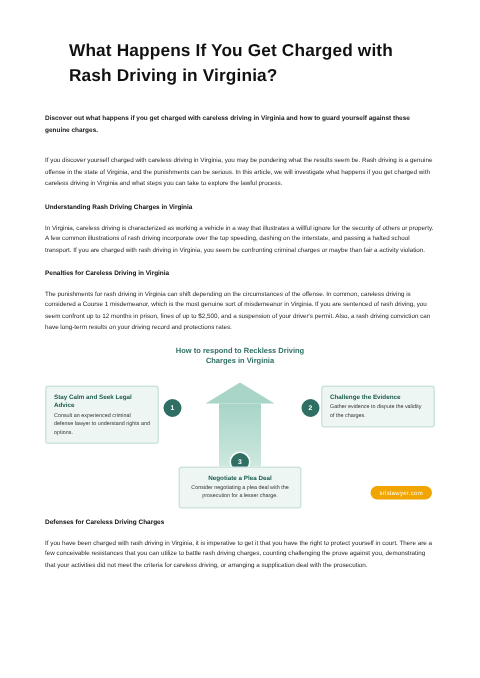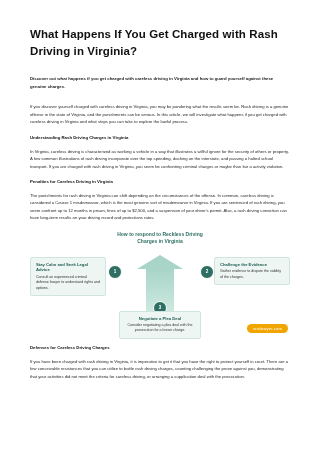--- a/index.html
+++ b/index.html
@@ -20,21 +20,21 @@
     height: 452px;
     box-sizing: border-box;
     padding: 26px 30px 0 30px;
     background: #ffffff;
   }
   .doc-title {
     font-size: 11.5px;
     font-weight: bold;
     line-height: 1.45;
     color: #111111;
-    margin: 0 0 16px 0;
+    margin: 0 0 16px 16px;
     letter-spacing: 0.1px;
   }
   .lede {
     font-size: 4.3px;
     font-weight: bold;
     line-height: 1.75;
     color: #1a1a1a;
     margin: 0 0 13px 0;
   }
   p.body-text {

